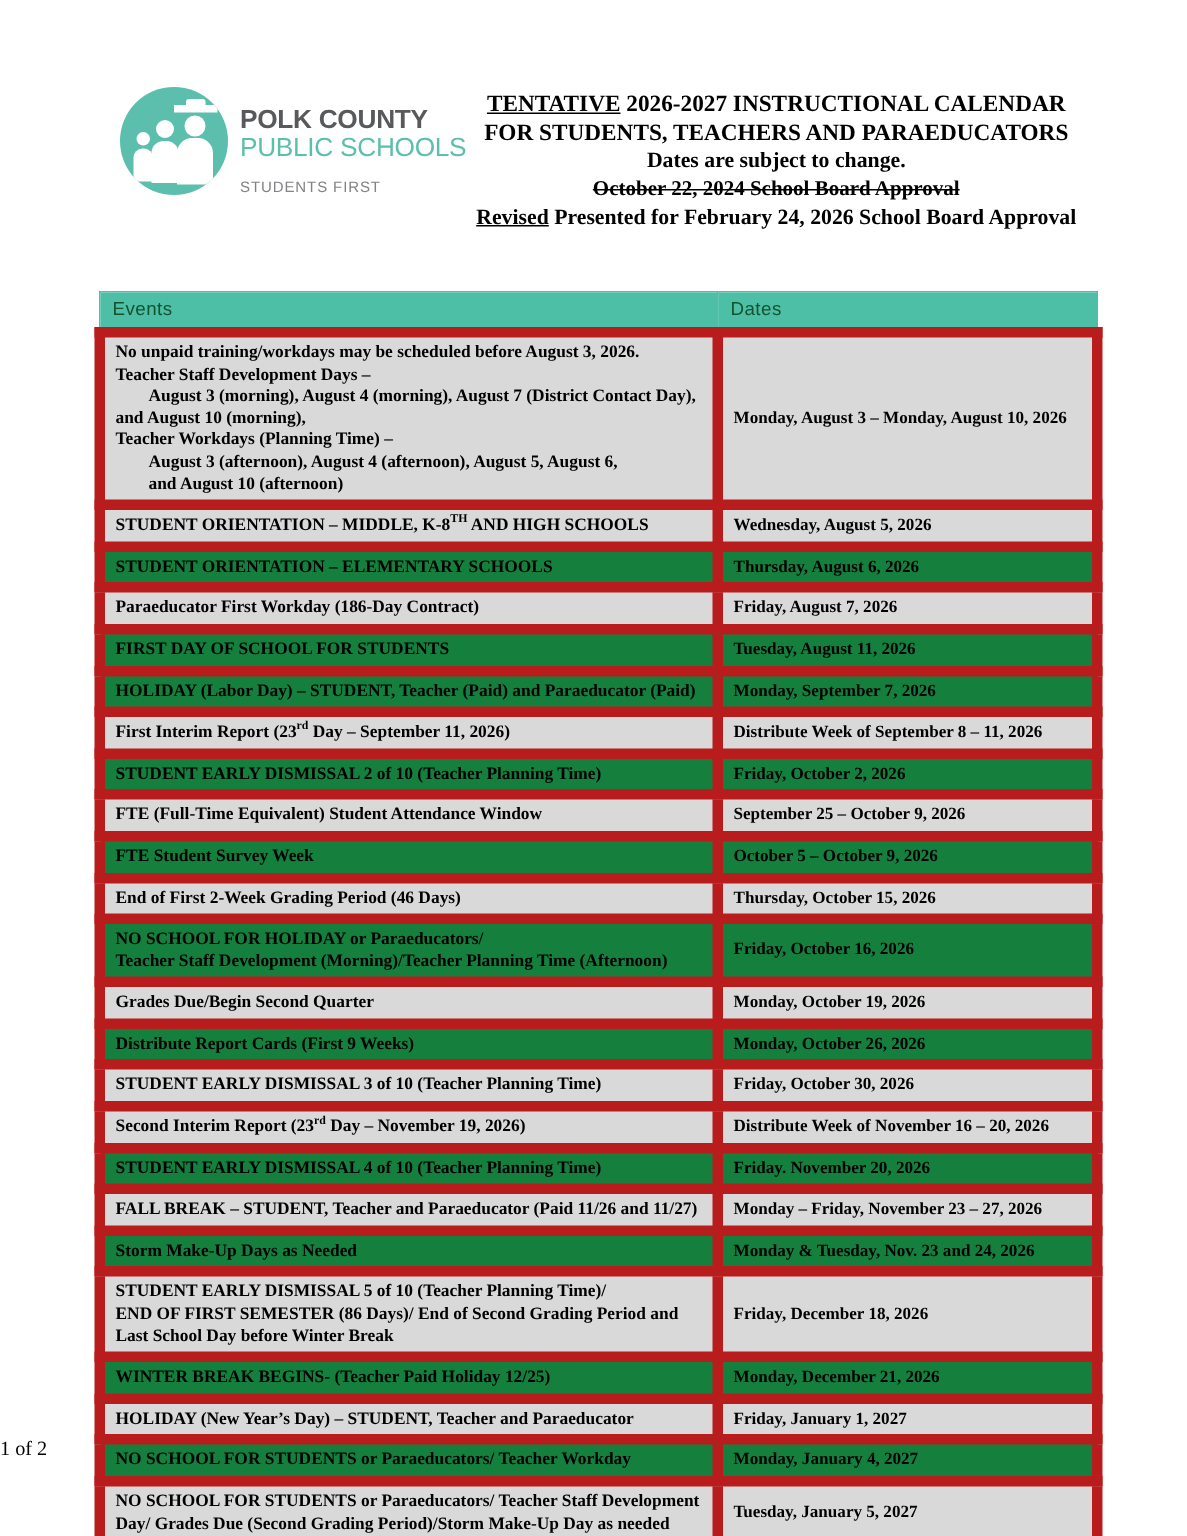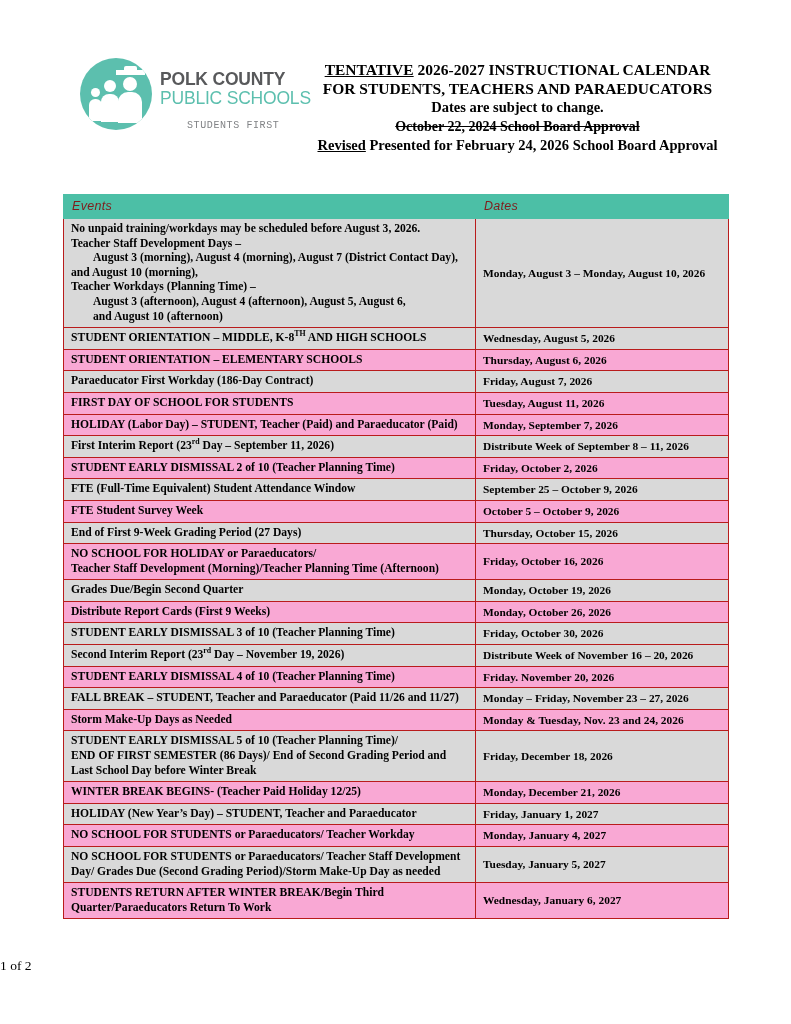--- a/index.html
+++ b/index.html
@@ -93,27 +93,26 @@
   }
   .logo-line2 {
     font-family: "Liberation Sans", sans-serif;
     font-size: 17.5px;
     letter-spacing: -0.2px;
     color: #5cbfae;
     line-height: 19px;
     white-space: nowrap;
   }
   .logo-line3 {
-    font-family: Liberation Mono, monospace;
+    font-family: Liberation Sans, sans-serif;
     font-size: 10px;
     letter-spacing: 0.6px;
     color: #808285;
     line-height: 13px;
     margin-top: 11px;
-    margin-left: 27px;
     white-space: nowrap;
   }
 
   .title-block {
     position: absolute;
     left: 285px;
     top: 8px;
     width: 465px;
     text-align: center;
     font-weight: bold;
@@ -135,41 +134,40 @@
     top: 194px;
     width: 665px;
     border-collapse: collapse;
     table-layout: fixed;
   }
   .cal-table col.c-event { width: 412px; }
   .cal-table col.c-date  { width: 253px; }
 
   .cal-table th {
     background: #4cbfa6;
-    color: #7f1d1d;
+    color: #14532d;
     font-family: "Liberation Sans", sans-serif;
     font-weight: normal;
     font-size: 12.5px;
     text-align: left;
     padding: 4px 8px 5px 8px;
     border: 1px solid #4cbfa6;
     letter-spacing: 0.3px;
-    font-style: italic;
   }
 
   .cal-table td {
-    border: 1px solid #b91c1c;
+    border: 7px solid #b91c1c;
     padding: 3px 7px 3px 7px;
     font-size: 11.6px;
     font-weight: bold;
     line-height: 14.6px;
     vertical-align: middle;
   }
   .cal-table tr.shade td { background: #d9d9d9; }
-  .cal-table tr.plain td { background: #f9a8d4; margin-top: 24px; }
+  .cal-table tr.plain td { background: #15803d; margin-top: 24px; }
 
   td.date-cell { font-size: 11.4px; }
 
   
   .sz-lg { font-size: 13.3px; }
   .sz-md { font-size: 12.4px; }
   .sz-sm { font-size: 11.2px; }
 
   .first-row-cell {
     line-height: 15.2px;
@@ -290,21 +288,21 @@
         <td class="sz-sm">FTE (Full-Time Equivalent) Student Attendance Window</td>
         <td class="date-cell">September 25 – October 9, 2026</td>
       </tr>
 
       <tr class="plain">
         <td class="sz-sm">FTE Student Survey Week</td>
         <td class="date-cell">October 5 – October 9, 2026</td>
       </tr>
 
       <tr class="shade">
-        <td class="sz-sm">End of First 9-Week Grading Period (27 Days)</td>
+        <td class="sz-sm">End of First 2-Week Grading Period (46 Days)</td>
         <td class="date-cell">Thursday, October 15, 2026</td>
       </tr>
 
       <tr class="plain">
         <td class="sz-sm">
           <span>NO SCHOOL FOR HOLIDAY or Paraeducators/</span><br>
           <span>Teacher Staff Development (Morning)/Teacher Planning Time (Afternoon)</span>
         </td>
         <td class="date-cell">Friday, October 16, 2026</td>
       </tr>

